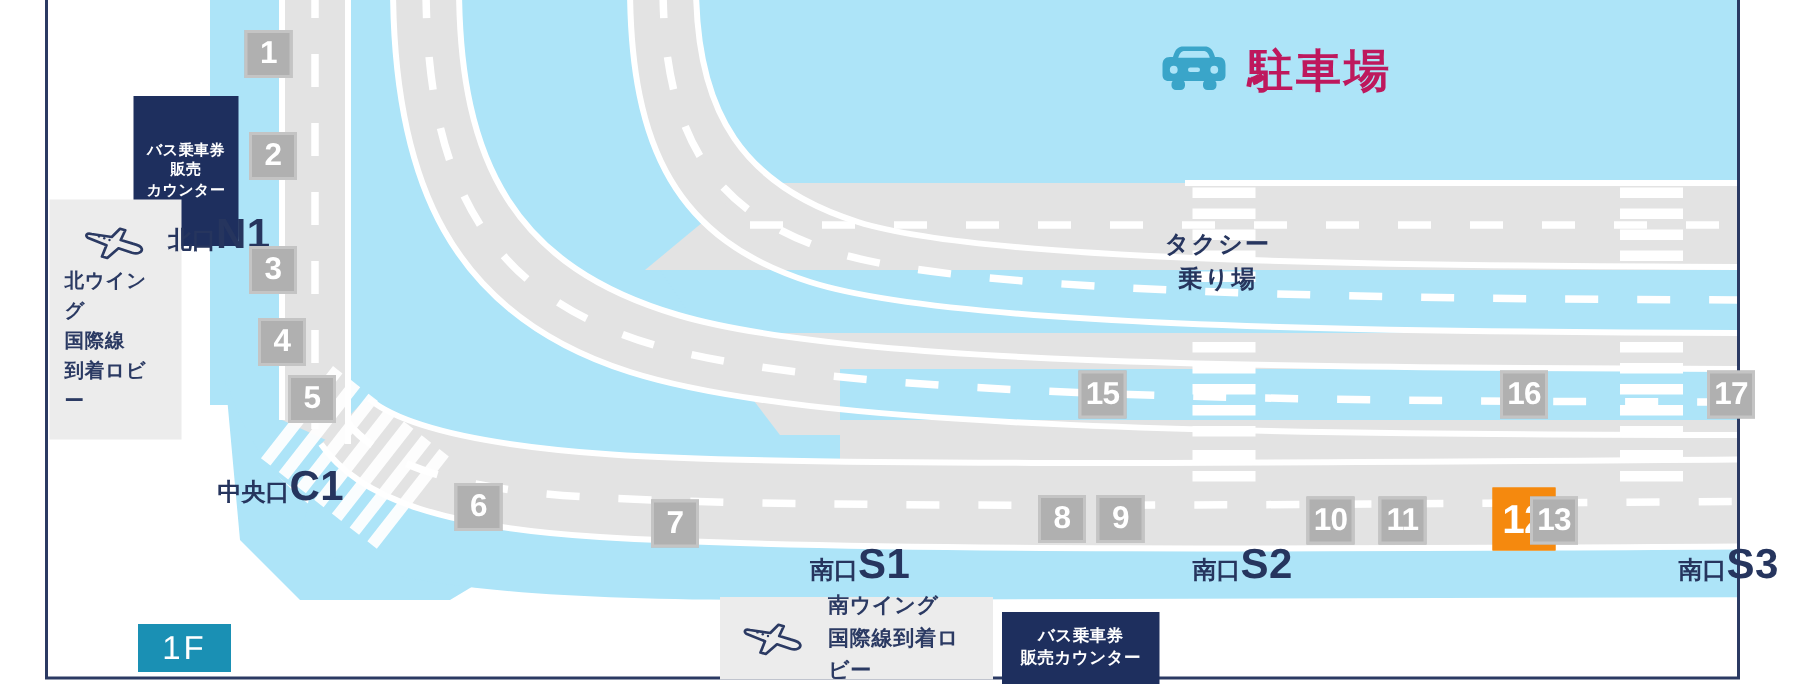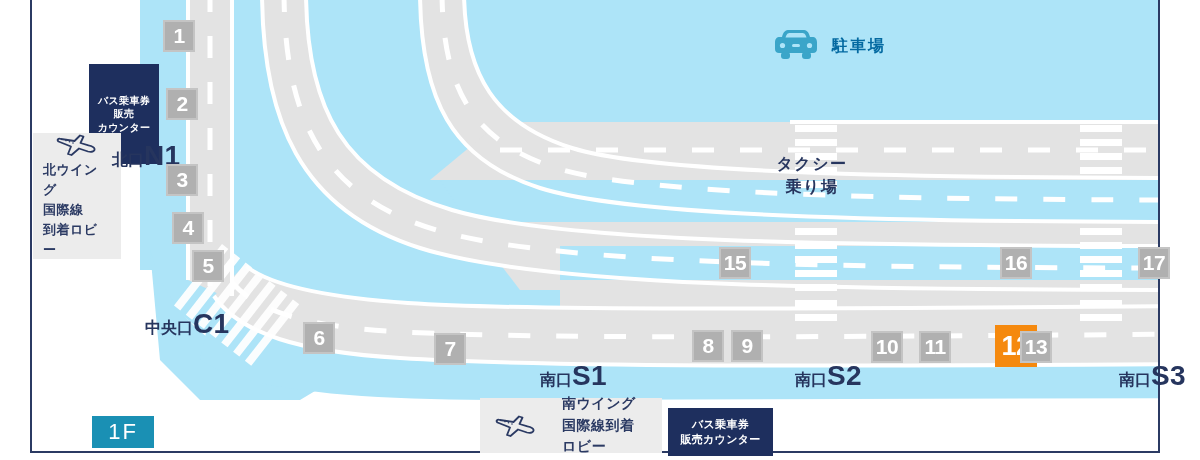--- a/index.html
+++ b/index.html
@@ -71,21 +71,21 @@
     padding: 8px 10px 10px 10px;
   }
   .wing-north .wing-text {
     font-size: 13px;
     font-weight: bold;
     line-height: 1.55;
     letter-spacing: .5px;
   }
   .wing-south {
     flex-direction: row;
-    gap: 24px;
+    gap: 14px;
     padding: 12px 14px;
     justify-content: flex-end;
   }
   .wing-south .wing-text {
     font-size: 14px;
     font-weight: bold;
     line-height: 1.55;
     letter-spacing: .5px;
     color: #2b3a63;
   }
@@ -104,24 +104,24 @@
 
   
   .parking-label {
     position: absolute;
     display: flex;
     align-items: center;
     gap: 12px;
     color: #2c9dc0;
   }
   .parking-label .ptext {
-    font-size: 16px;
+    font-size: 30px;
     font-weight: bold;
     letter-spacing: 2px;
-    color: #0369a1;
+    color: #be185d;
     font-family: Liberation Serif, serif;
   }
 
   
   .taxi-label {
     position: absolute;
     text-align: center;
     color: #26355e;
     font-size: 16px;
     font-weight: bold;
@@ -322,21 +322,21 @@
   </svg>
 
   <div class="map-frame"></div>
 
   <div class="box-bus-counter" style="left:89px; top:28px; width:70px; height:100px; font-size:10px;">
     <span class="ln">バス乗車券</span>
     <span class="ln">販売</span>
     <span class="ln">カウンター</span>
   </div>
 
-  <div class="box-wing wing-north" style="left:33px; top:133px; width:88px; height:126px;">
+  <div class="box-wing wing-north" style="left:33px; top:133px; width:88px; height:160px;">
     <span class="plane-icon">
       <svg width="44" height="30" viewBox="0 0 44 30" xmlns="http://www.w3.org/2000/svg">
         <g fill="none" stroke="#2b3a63" stroke-width="1.8" stroke-linejoin="round" stroke-linecap="round">
           <path d="M6 9 C3 8 1.5 10 3.5 11.5 L16 16.5 L13 24 L16.5 25 L24 18.5
                    L33 21.5 C37 22.7 40 21 39.5 18.8 C39 16.8 36 16 33.5 15.4
                    L25.5 13 L28.5 6.5 L25 5.5 L19.5 11 Z"></path>
         </g>
         <g fill="#2b3a63">
           <circle cx="11" cy="10.6" r="0.8"></circle>
           <circle cx="14.5" cy="11.8" r="0.8"></circle>

